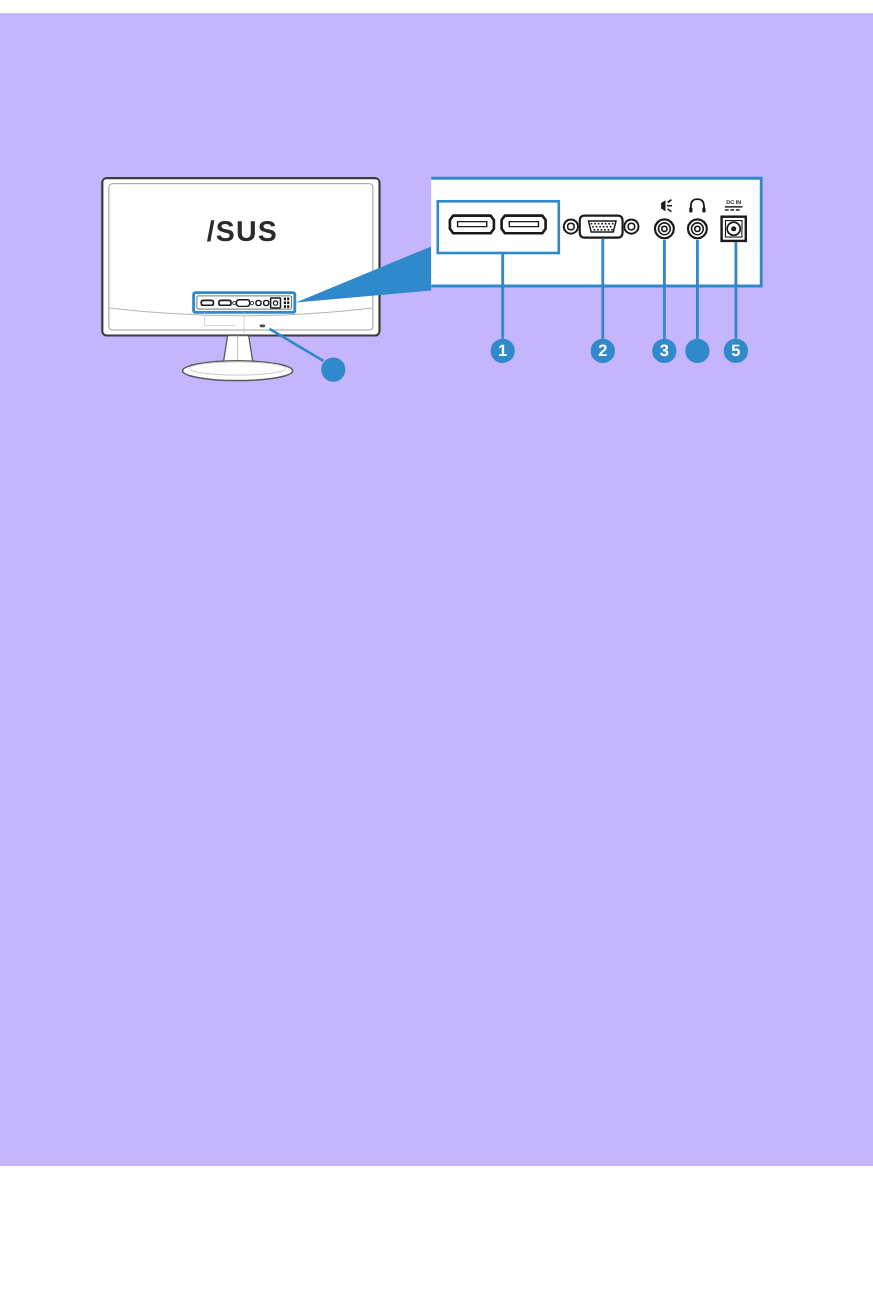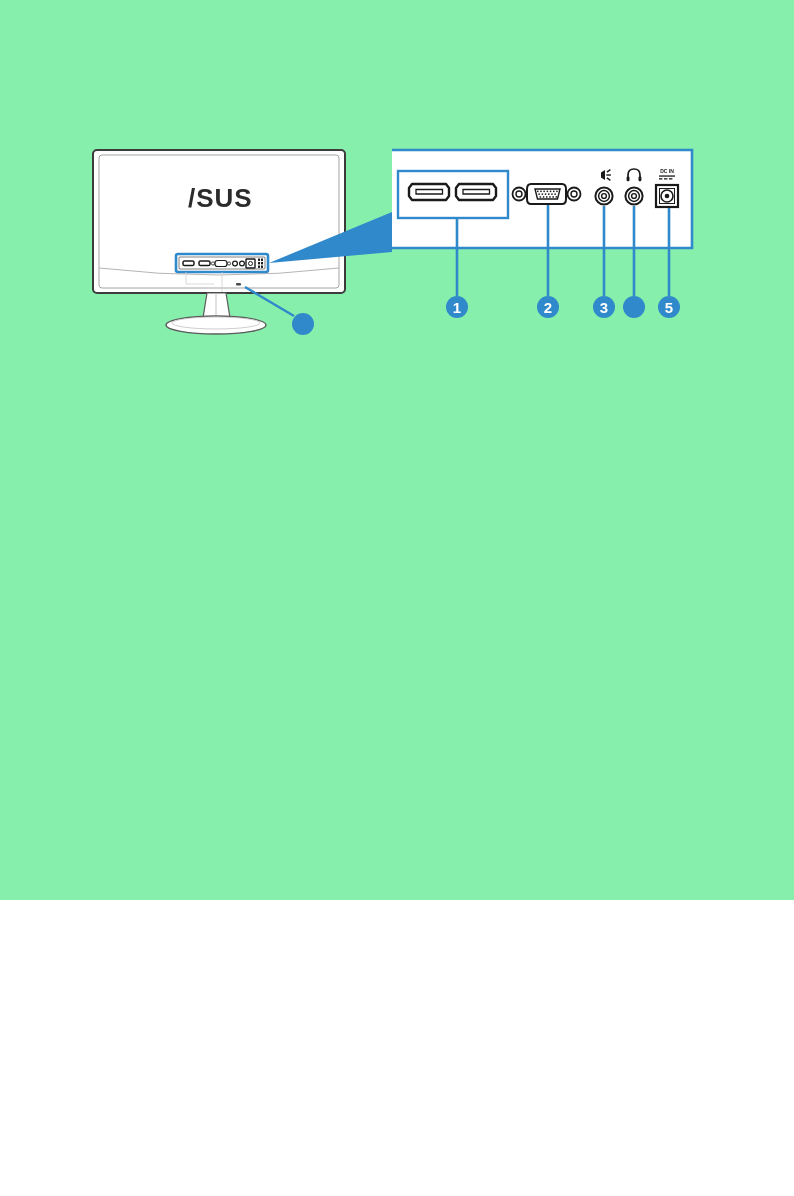--- a/index.html
+++ b/index.html
@@ -8,24 +8,24 @@
     padding: 0;
     background: #ffffff;
   }
   body {
     font-family: "Liberation Sans", sans-serif;
     -webkit-font-smoothing: antialiased;
   }
   #page {
     position: relative;
     width: 794px;
-    height: 900px;
-    background: #86efac;
+    height: 1048px;
+    background: #c4b5fd;
     overflow: hidden;
-    margin: 0 auto;
+    margin: 12px auto;
   }
   #figure-svg {
     position: absolute;
     left: 0;
     top: 0;
     width: 794px;
     height: 1196px;
     display: block;
   }
   .callout-num {

